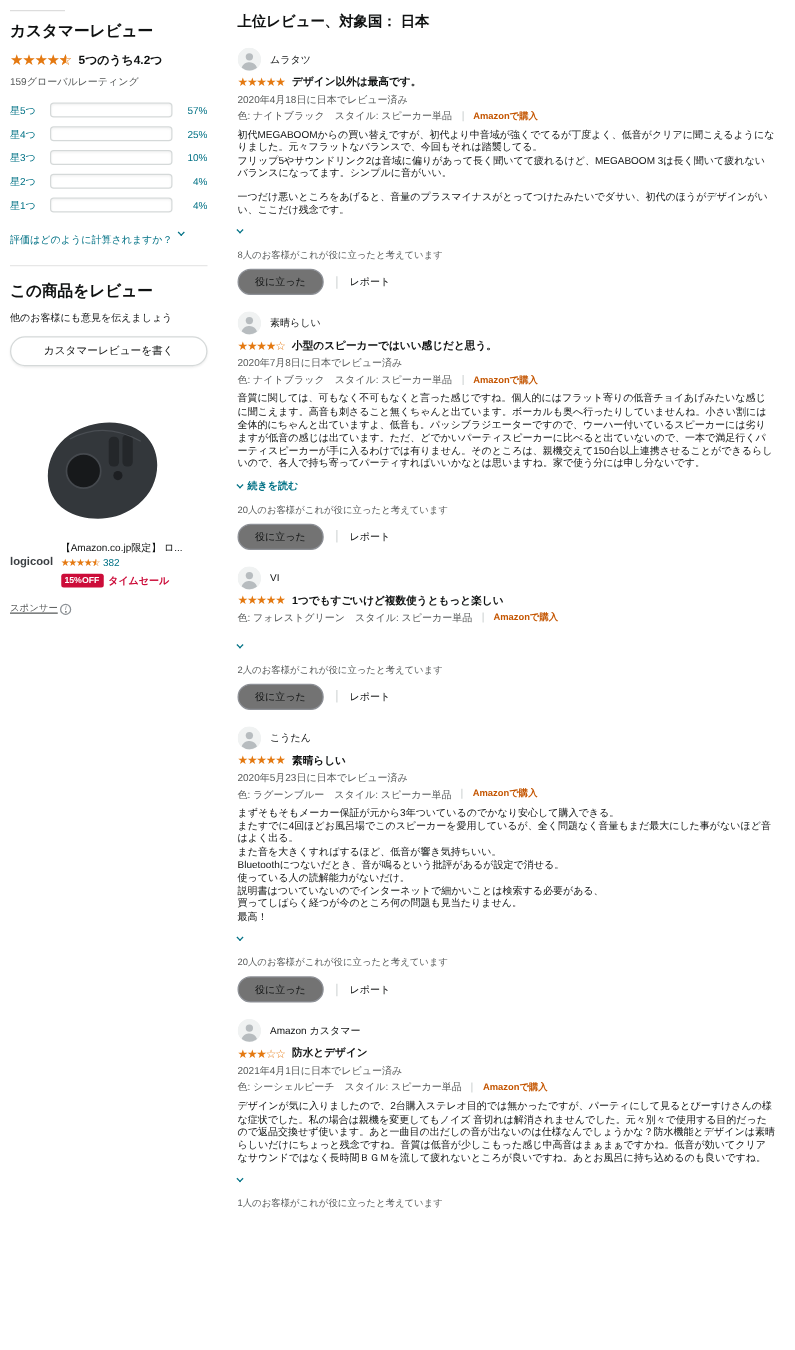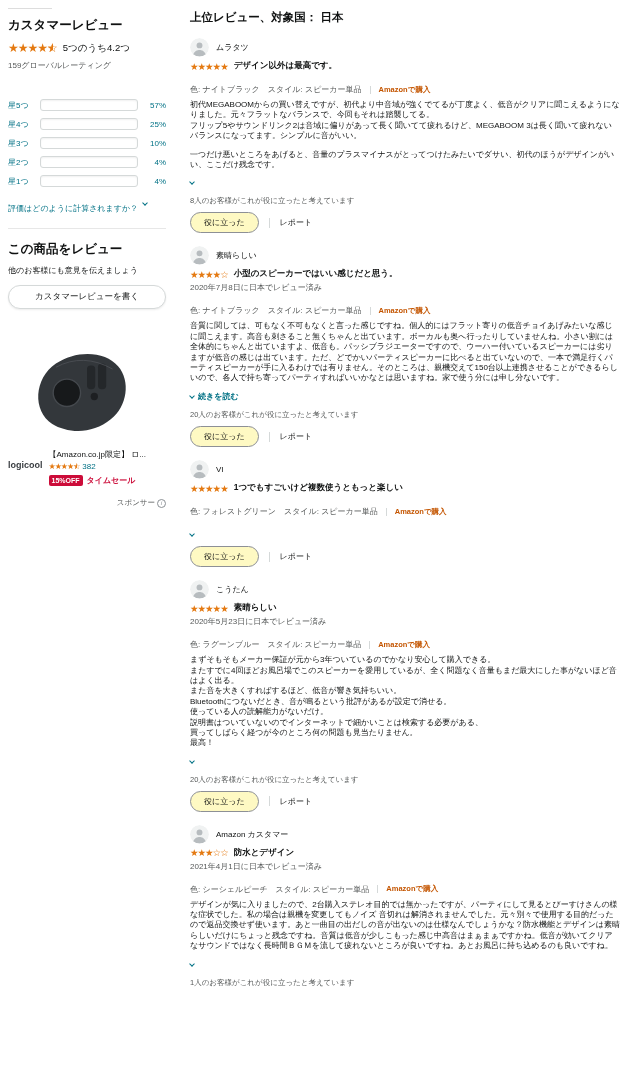--- a/index.html
+++ b/index.html
@@ -7,22 +7,22 @@
   body { width:636px; font-family:"Liberation Sans","DejaVu Sans",sans-serif; color:#0F1111; }
   .page { display:flex; padding:8px 16px 10px 8px; gap:24px; }
 
   
   .sidebar { width:158px; flex:none; }
   .sb-top-rule { width:44px; border-top:1px solid #ddd; margin:0 0 8px; }
   .sb-title { font-size:12.5px; font-weight:bold; margin:0 0 7px; }
   .rating-row { display:flex; align-items:center; gap:6px; }
   .stars { color:#E47911; font-family:"DejaVu Sans",sans-serif; letter-spacing:-1px; white-space:nowrap; }
   .stars-lg { font-size:12px; }
-  .rating-text { font-size:9.5px; }
-  .global { font-size:8px; color:#565959; margin:5px 0 28px; }
+  .rating-text { font-size:9.5px;font-weight:bold; }
+  .global { font-size:8px; color:#565959; margin:5px 0 11px; }
   .hist-row { display:flex; align-items:center; gap:6px; margin-bottom:7px; font-size:8px; color:#007185; cursor:pointer; }
   .hist-label { width:26px; flex:none; }
   .bar { flex:1; height:12px; border:1px solid #D5D9D9; border-radius:3px; background:#fff; overflow:hidden; box-shadow:inset 0 1px 2px rgba(0,0,0,.06); }
   .bar-fill { height:100%; background:#E47911; }
   .hist-pct { width:22px; text-align:right; flex:none; }
   .how-link { font-size:8px; color:#007185; margin-top:9px; display:inline-flex; align-items:flex-start; gap:5px; cursor:pointer; }
   .sb-div { border:none; border-top:1px solid #e7e7e7; margin:13px 0 12px; }
   .sb-sub { font-size:8px; margin:0 0 9px; }
   .write-btn { width:100%; font-size:8.5px; padding:5px 2px; border:1px solid #D5D9D9; border-radius:14px; background:#fff; cursor:pointer; color:#0F1111; box-shadow:0 1px 2px rgba(15,17,17,.08); }
   .ad { margin-top:26px; }
@@ -30,44 +30,44 @@
   .ad-info { display:flex; gap:6px; margin-top:2px; align-items:flex-start; }
   .ad-brand { font-size:9px; font-weight:bold; color:#3a3e42; margin-top:11px; flex:none; }
   .ad-col { flex:1; min-width:0; }
   .ad-title { font-size:8px; white-space:nowrap; overflow:hidden; }
   .ad-stars-row { display:flex; gap:3px; font-size:8px; align-items:center; margin-top:2px; }
   .stars-sm { font-size:8px; }
   .ad-count { color:#007185; }
   .ad-deal { display:flex; gap:4px; align-items:center; margin-top:4px; }
   .deal-badge { background:#CC0C39; color:#fff; font-size:7px; font-weight:bold; padding:2px 3px; border-radius:2px; }
   .deal-label { color:#CC0C39; font-size:8px; font-weight:bold; }
-  .sponsored { display:flex; justify-content:flex-end; align-items:center; gap:2px; font-size:7.5px; color:#565959; margin-top:12px; }
+  .sponsored { display:flex; align-items:center; gap:2px; font-size:7.5px; color:#565959; margin-top:12px;text-decoration:underline; }
   .info-i { width:9px; height:9px; border:1px solid #8a8f94; border-radius:50%; font-size:6px; display:inline-flex; align-items:center; justify-content:center; color:#8a8f94; font-style:italic; }
 
   
   .main { flex:1; min-width:0; }
   .m-header { font-size:11.5px; font-weight:bold; margin:2px 0 13px; }
   .review { margin-bottom:13px; }
   .r-prof { display:flex; align-items:center; gap:7px; margin-bottom:3px; cursor:pointer; }
   .avatar { width:19px; height:19px; border-radius:50%; overflow:hidden; flex:none; }
   .r-name { font-size:8px; }
   .r-titlerow { display:flex; align-items:center; gap:6px; margin:1px 0 2px; cursor:pointer; }
   .stars-md { font-size:9.5px; }
   .r-title { font-size:8.5px; font-weight:bold; }
   .r-date { font-size:8px; color:#565959; margin:2px 0; }
-  .r-variant { display:flex; align-items:center; gap:8px; font-size:8px; color:#565959; margin:12px 0 5px; }
+  .r-variant { display:flex; align-items:center; gap:8px; font-size:8px; color:#565959; margin:2px 0 5px; }
   .r-verified { color:#C45500; font-weight:bold; font-size:7.5px; cursor:pointer; }
   .vdiv { width:1px; height:8px; background:#d5d9d9; }
   .r-body { font-size:8px; line-height:1.3; }
   .r-body p { margin:0 0 8px; white-space:pre-line; }
   .r-body p:last-child { margin-bottom:0; }
   .r-readmore { color:#007185; font-weight:bold; font-size:8px; display:inline-flex; align-items:center; gap:4px; margin-top:6px; cursor:pointer; }
   .r-helpful { font-size:7.5px; color:#565959; margin:8px 0 6px; }
   .r-actions { display:flex; align-items:center; gap:10px; margin-top:6px; }
-  .pill { font-size:8px; padding:4px 13px; border:1px solid #8d9096; border-radius:13px; background:#fef9c3; color:#0F1111; cursor:pointer; }
+  .pill { font-size:8px; padding:4px 13px; border:1px solid #8d9096; border-radius:13px; background:#737373; color:#0F1111; cursor:pointer; }
   .act-div { width:1px; height:10px; background:#d5d9d9; }
   .report { font-size:8px; color:#0F1111; cursor:pointer; }
   .chev { width:4px; height:4px; border-right:1.4px solid currentColor; border-bottom:1.4px solid currentColor; display:inline-block; transform:rotate(45deg); margin-top:-2px; flex:none; }
   .st { display:inline-block; }
   .st.half { position:relative; }
   .st.half .h-fill { position:absolute; left:0; top:0; width:58%; overflow:hidden; white-space:nowrap; }
 </style>
 </head>
 <body>
 
@@ -166,20 +166,21 @@
           <circle cx="12" cy="9.4" r="3.7" fill="#B7BCBF"></circle>
           <path d="M4.3 20.4 C5.8 16 9.4 15 12 15 s6.2 1 7.7 5.4 a12 12 0 0 1 -15.4 0 Z" fill="#B7BCBF"></path>
         </svg>
       </span>
       <span class="r-name">ムラタツ</span>
     </div>
     <div class="r-titlerow">
       <span class="stars stars-md r-stars"><span class="st">★</span><span class="st">★</span><span class="st">★</span><span class="st">★</span><span class="st">★</span></span>
       <span class="r-title">デザイン以外は最高です。</span>
     </div>
+    <div class="r-date">2020年4月18日に日本でレビュー済み</div>
     <div class="r-variant">
       <span class="r-color">色: ナイトブラック</span>
       <span class="r-style">スタイル: スピーカー単品</span>
       <span class="vdiv"></span>
       <span class="r-verified">Amazonで購入</span>
     </div>
     <div class="r-body">
             <p>初代MEGABOOMからの買い替えですが、初代より中音域が強くでてるが丁度よく、低音がクリアに聞こえるようになりました。元々フラットなバランスで、今回もそれは踏襲してる。
 フリップ5やサウンドリンク2は音域に偏りがあって長く聞いてて疲れるけど、MEGABOOM 3は長く聞いて疲れないバランスになってます。シンプルに音がいい。</p>
             <p>一つだけ悪いところをあげると、音量のプラスマイナスがとってつけたみたいでダサい、初代のほうがデザインがいい、ここだけ残念です。</p>
@@ -251,20 +252,21 @@
     <div class="r-variant">
       <span class="r-color">色: フォレストグリーン</span>
       <span class="r-style">スタイル: スピーカー単品</span>
       <span class="vdiv"></span>
       <span class="r-verified">Amazonで購入</span>
     </div>
     <div class="r-readmore" hidden="">
       <span class="chev"></span>
       <span class="rm-label"></span>
     </div>
+    <div class="r-helpful">2人のお客様がこれが役に立ったと考えています</div>
     <div class="r-actions">
       <button class="pill">役に立った</button>
       <span class="act-div"></span>
       <span class="report">レポート</span>
     </div>
   </div>
 
   <div class="review">
     <div class="r-prof">
       <span class="avatar">

